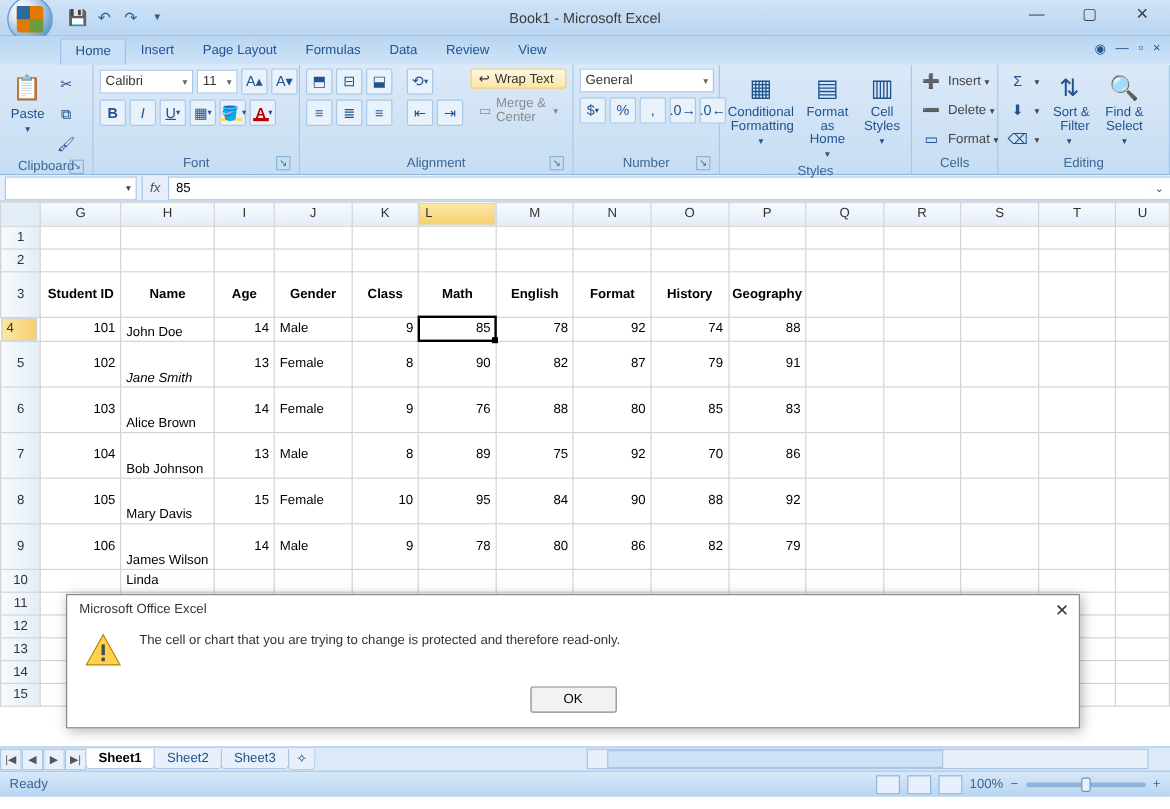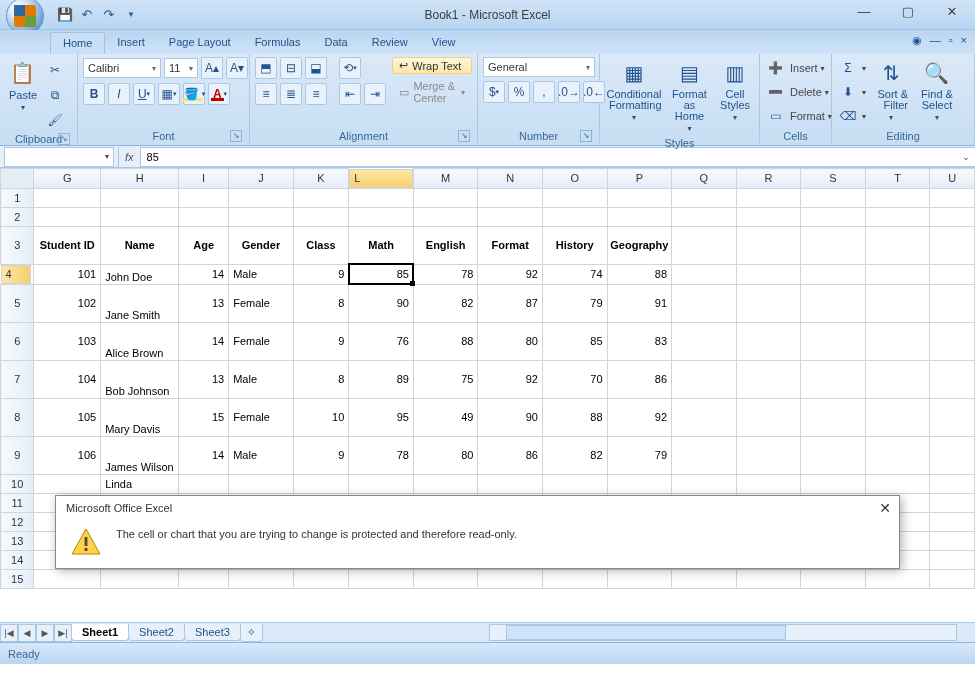--- a/index.html
+++ b/index.html
@@ -425,21 +425,21 @@
           <td class="num">88</td>
           <td class=""></td>
           <td class=""></td>
           <td class=""></td>
           <td class=""></td>
           <td class=""></td>
         </tr>
         <tr style="height:38px;">
           <th class="rowh">5</th>
           <td class="num">102</td>
-          <td class="" style="white-space:normal;line-height:13px;vertical-align:bottom;">Jane Smith</td>
+          <td class="" style="white-space:normal;line-height:13px;vertical-align:bottom;font-style:italic;">Jane Smith</td>
           <td class="num">13</td>
           <td class="">Female</td>
           <td class="num">8</td>
           <td class="num">90</td>
           <td class="num">82</td>
           <td class="num">87</td>
           <td class="num">79</td>
           <td class="num">91</td>
           <td class=""></td>
           <td class=""></td>
@@ -484,21 +484,21 @@
           <td class=""></td>
         </tr>
         <tr style="height:38px;">
           <th class="rowh">8</th>
           <td class="num">105</td>
           <td class="" style="white-space:normal;line-height:13px;vertical-align:bottom;">Mary Davis</td>
           <td class="num">15</td>
           <td class="">Female</td>
           <td class="num">10</td>
           <td class="num">95</td>
-          <td class="num">49</td>
+          <td class="num">84</td>
           <td class="num">90</td>
           <td class="num">88</td>
           <td class="num">92</td>
           <td class=""></td>
           <td class=""></td>
           <td class=""></td>
           <td class=""></td>
           <td class=""></td>
         </tr>
         <tr style="height:38px;">
@@ -644,20 +644,31 @@
       <div class="sheettab">Sheet3</div>
     </div>
   <span class="sheettab" style="padding:2px 6px;">✧</span>
   <div class="hscroll">
       <div class="thumb"></div>
     </div>
 </div>
 
 <div class="status">
   <span>Ready</span>
+  <div class="right">
+    <span class="viewbtn"></span>
+    <span class="viewbtn"></span>
+    <span class="viewbtn"></span>
+    <span>100%</span>
+    <span>−</span>
+    <div class="zoom-slider">
+        <div class="thumb"></div>
+      </div>
+    <span>+</span>
+  </div>
 </div>
 
 <div class="dialog-backdrop">
   <div class="dialog">
     <div class="dialog-title">
       <span>Microsoft Office Excel</span>
       <span class="dialog-close">✕</span>
     </div>
     <div class="dialog-body">
       <div class="icon">
@@ -665,14 +676,17 @@
             <path d="M16 3 L30 28 L2 28 Z" fill="#ffd24d" stroke="#b38600" stroke-width="1"></path>
             <rect x="14.6" y="11" width="2.8" height="9" fill="#4a4a4a"></rect>
             <rect x="14.6" y="22" width="2.8" height="3" fill="#4a4a4a"></rect>
           </svg>
       </div>
       <div class="msg">
         <div>The cell or chart that you are trying to change is protected and therefore read-only.</div>
         <div style="height:10px;"></div>
       </div>
     </div>
+    <div class="dialog-footer">
+      <button>OK</button>
+    </div>
   </div>
 </div>
 
 </body></html>

